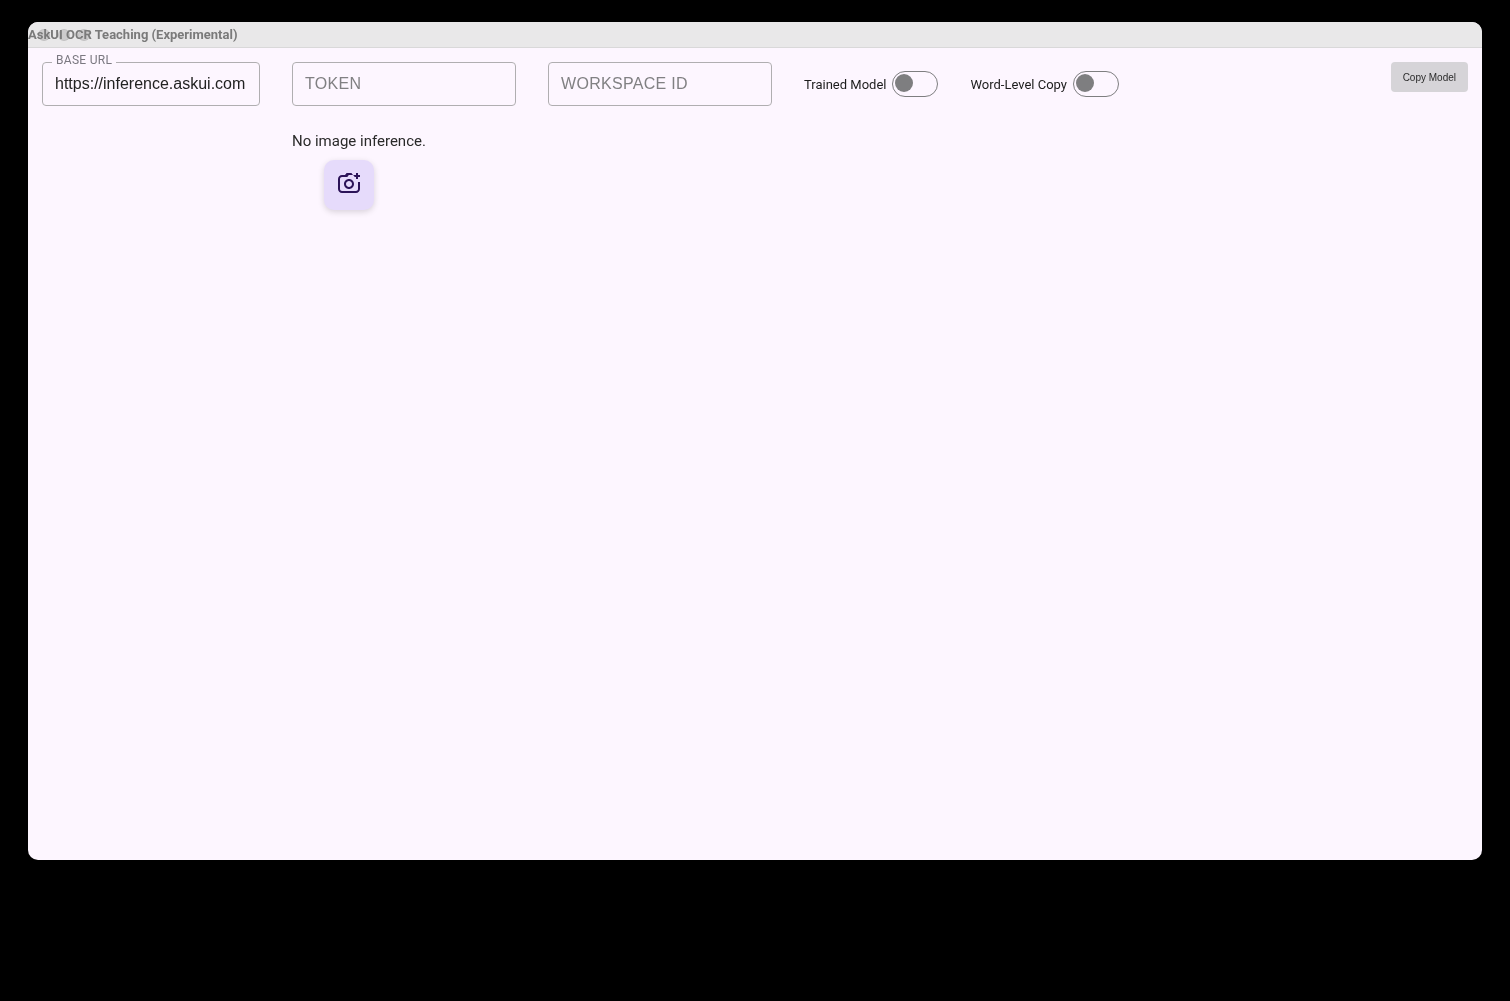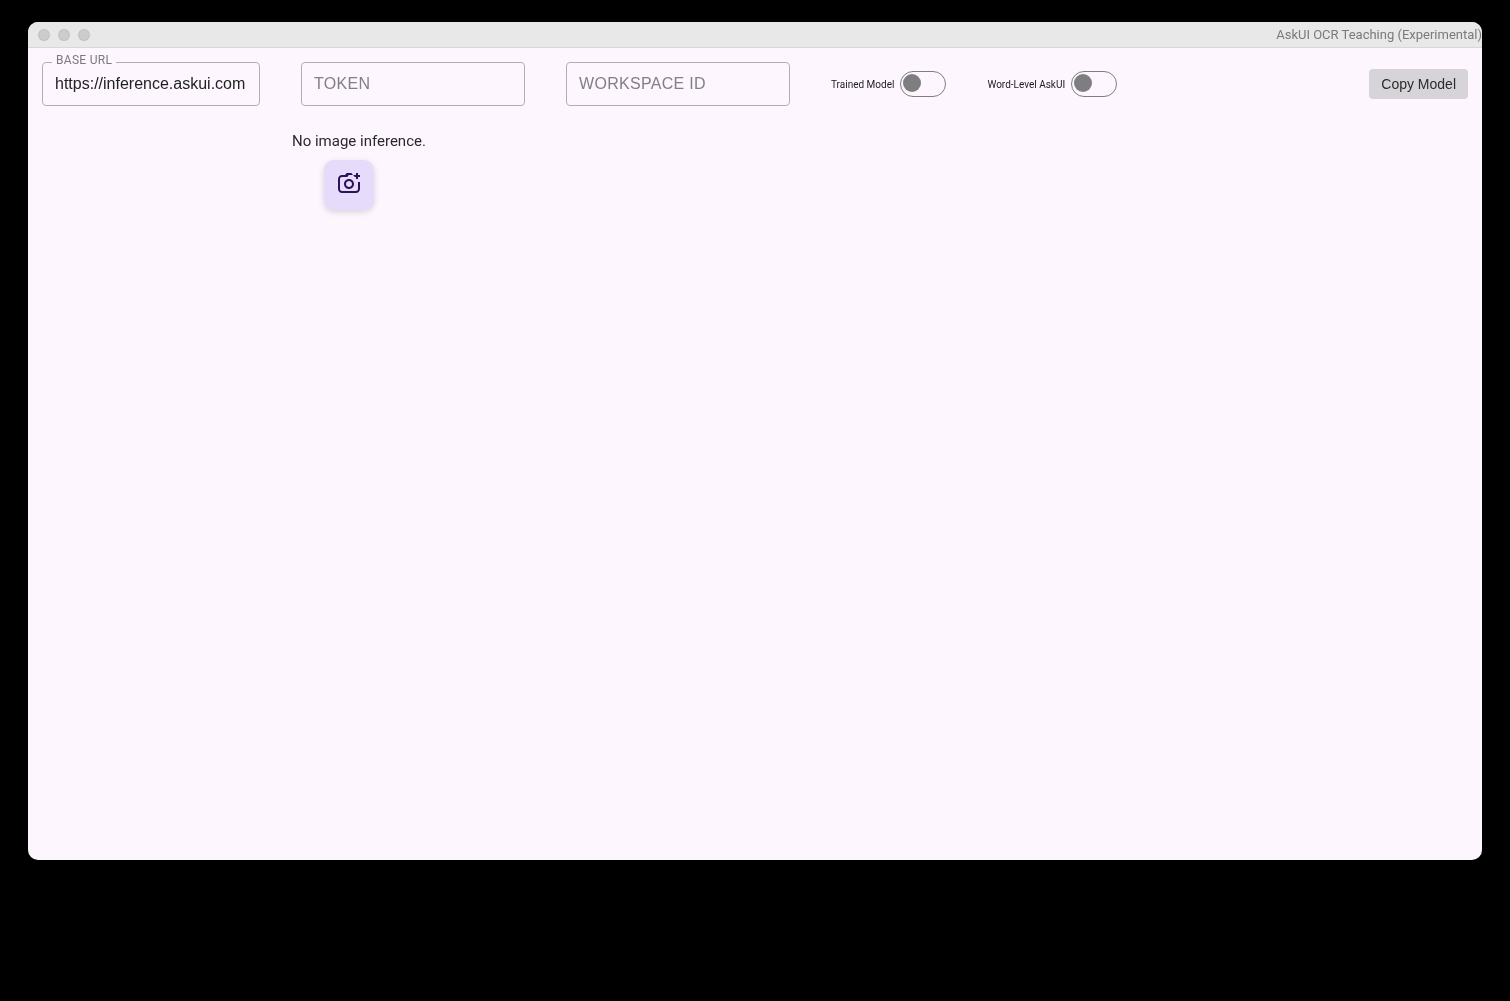--- a/index.html
+++ b/index.html
@@ -29,32 +29,31 @@
       position: relative;
       padding-left: 10px;
     }
     .traffic-lights { display: flex; gap: 8px; }
     .light {
       width: 12px; height: 12px; border-radius: 50%;
       background: #cdcccd;
       border: 0.5px solid rgba(0,0,0,0.05);
     }
     .title {
-      position: absolute; left: 0; right: 0; text-align: right;
-      font-size: 13px; color: #7a7a7a; font-weight: 400;
+      position: absolute; left: 0; right: 0; text-align: left;
+      font-size: 13px; color: #7a7a7a; font-weight: 700;
       pointer-events: none;
     }
     .content {
       flex: 1;
       padding: 14px 14px;
     }
     .toolbar {
       display: flex;
-      align-items: center;
-      gap: 41px;
+      gap: 32px;
       flex-wrap: nowrap;
     }
     .field {
       position: relative;
     }
     .field input {
       height: 44px;
       border: 1px solid #b0aeb1;
       border-radius: 4px;
       background: transparent;
@@ -76,21 +75,21 @@
     .field input::placeholder {
       color: #818083;
       text-transform: uppercase;
       letter-spacing: 0.3px;
     }
     .toggle-wrap {
       display: flex;
       align-items: center;
       gap: 6px;
     }
-    .toggle-label { font-size: 10px; color: #1c1c1c; }
+    .toggle-label { font-size: 13px; color: #1c1c1c; }
     .toggle {
       width: 46px; height: 26px;
       border: 1.5px solid #7e7e80;
       border-radius: 13px;
       position: relative;
       background: transparent;
       cursor: pointer;
     }
     .toggle .knob {
       position: absolute;
@@ -99,21 +98,21 @@
       background: #7e7e80;
       top: 2px; left: 2px;
       transition: left .15s;
     }
     .copy-btn {
       height: 30px;
       padding: 0 12px;
       background: #d6d4d8;
       border: none;
       border-radius: 4px;
-      font-size: 14px;
+      font-size: 10px;
       color: #2b2b2b;
       font-weight: 500;
       cursor: pointer;
       margin-left: auto;
     }
     .image-zone {
       margin-top: 26px;
       margin-left: 250px;
     }
     .status-text {
@@ -167,21 +166,21 @@
       </div>
 
       <div class="toggle-wrap">
         <span class="toggle-label">Trained Model</span>
         <div class="toggle">
           <div class="knob"></div>
         </div>
       </div>
 
       <div class="toggle-wrap">
-        <span class="toggle-label">Word-Level AskUI</span>
+        <span class="toggle-label">Word-Level Copy</span>
         <div class="toggle">
           <div class="knob"></div>
         </div>
       </div>
 
       <button class="copy-btn">Copy Model</button>
     </div>
 
     <div class="image-zone">
       <div class="status-text">No image inference.</div>

